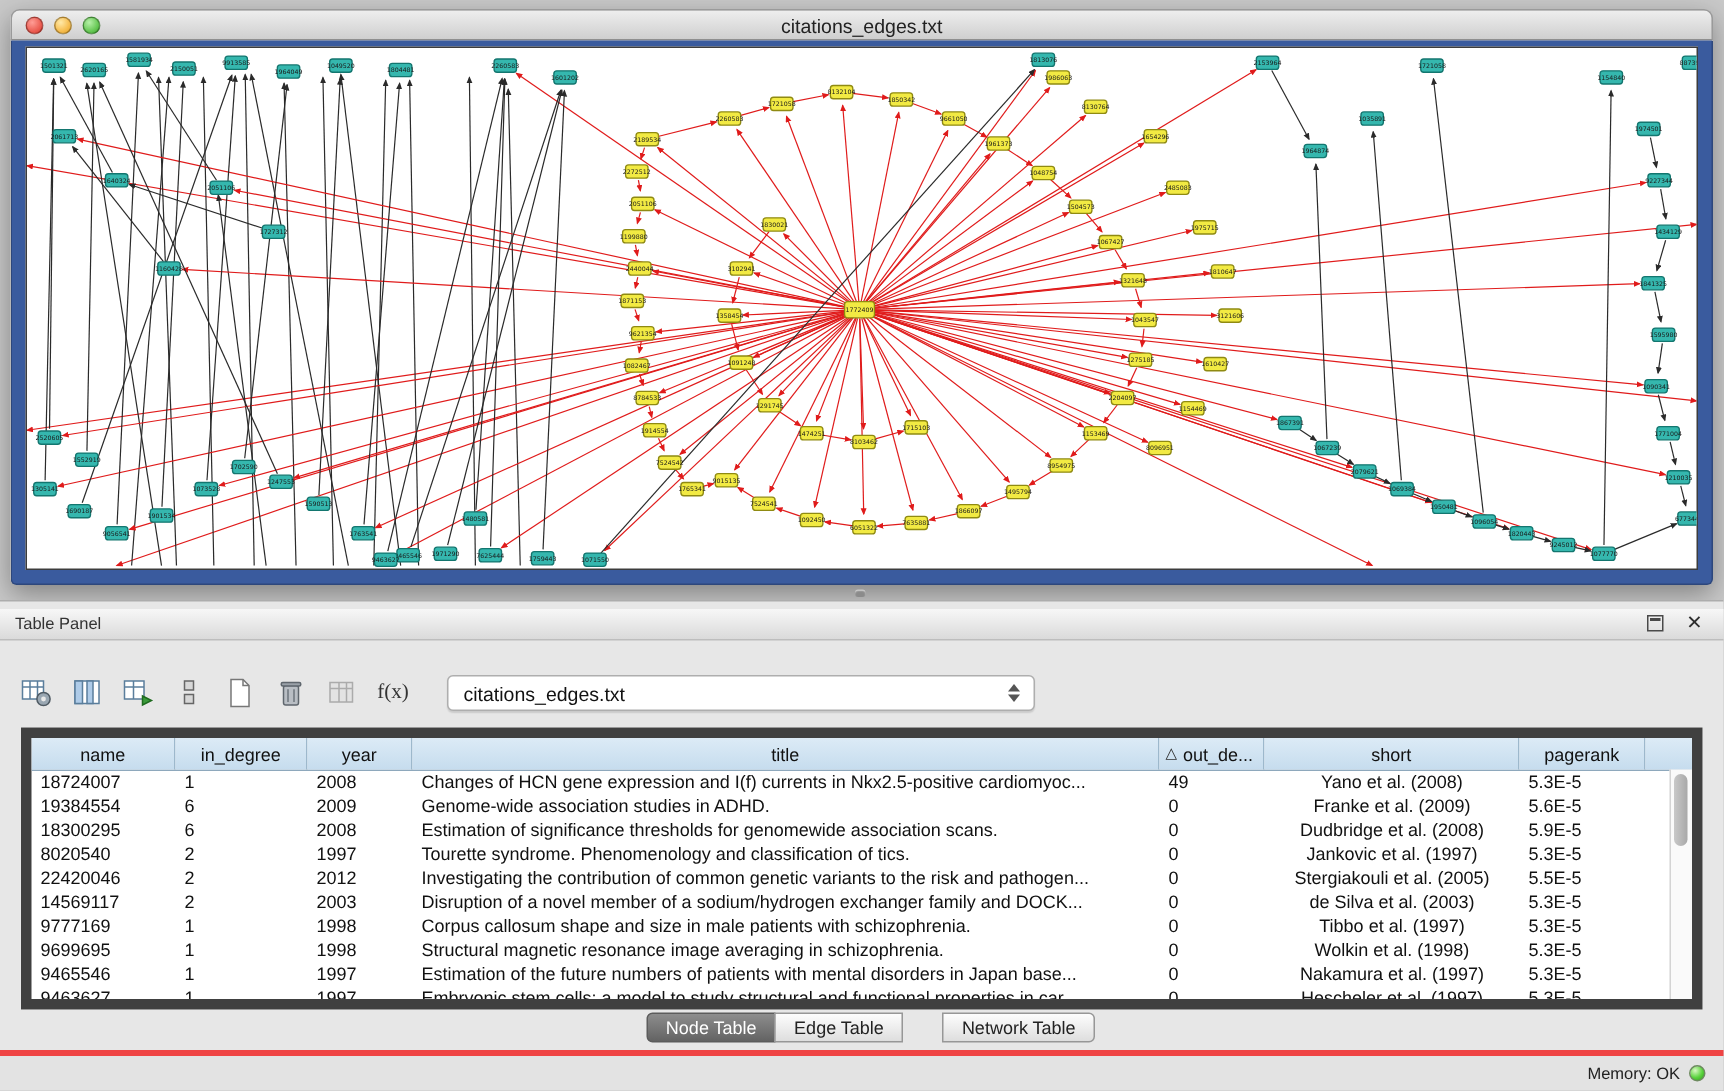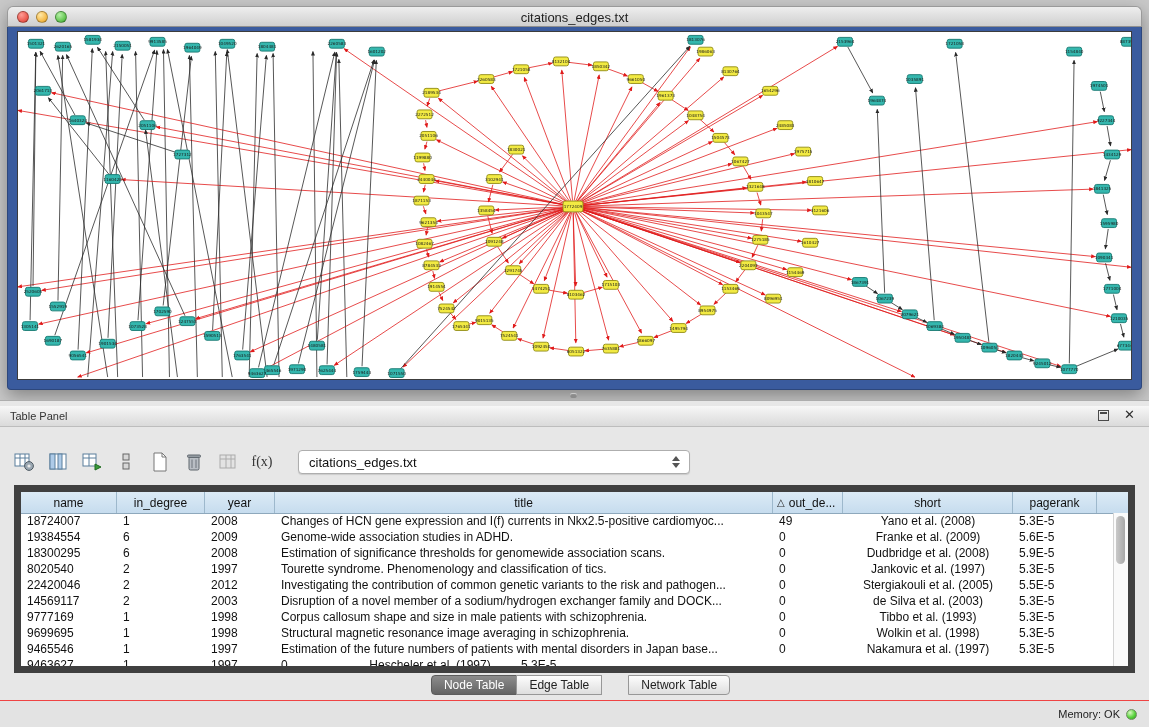--- a/index.html
+++ b/index.html
@@ -74,21 +74,21 @@
     background:linear-gradient(90deg,#c9c9c9,#a8a8a8);}
   
   .tabbar{position:absolute;left:0;right:0;top:274px;display:flex;justify-content:center;}
   .tab{height:20px;line-height:18px;font-size:12px;padding:0 12px;border:1px solid #979797;
     background:linear-gradient(#fdfdfd,#dedede);color:#222;margin-left:-1px;box-sizing:border-box;}
   .tab.first{border-radius:4px 0 0 4px;margin-left:12px;}
   .tab.last{border-radius:0 4px 4px 0;margin-left:26px;}
   .tab.selected{background:linear-gradient(#8d8d8d,#636363);color:#fff;border-color:#5c5c5c;}
   
   .statusbar{position:absolute;left:0;top:700px;width:1149px;height:27px;background:#e3e3e3;
-    border-top:1px solid #ef4444;display:flex;align-items:center;justify-content:flex-end;
+    border-top:4px solid #ef4444;display:flex;align-items:center;justify-content:flex-end;
     gap:6px;padding-right:12px;box-sizing:border-box;font-size:11px;color:#222;}
   .mem-dot{width:11px;height:11px;border-radius:50%;border:1px solid #6d8a5f;box-sizing:border-box;
     background:radial-gradient(circle at 35% 30%,#d8f8c2,#5ad33e 55%,#2e9e1a);}
 </style>
 </head>
 <body>
 
 <div class="net-window">
   <div class="titlebar">
     <div class="lights">
@@ -662,21 +662,21 @@
           <div class="tcell c4">0</div>
           <div class="tcell c5">de Silva et al. (2003)</div>
           <div class="tcell c6">5.3E-5</div>
         </div>
         <div class="trow">
           <div class="tcell c0">9777169</div>
           <div class="tcell c1">1</div>
           <div class="tcell c2">1998</div>
           <div class="tcell c3">Corpus callosum shape and size in male patients with schizophrenia.</div>
           <div class="tcell c4">0</div>
-          <div class="tcell c5">Tibbo et al. (1993)</div>
+          <div class="tcell c5">Tibbo et al. (1997)</div>
           <div class="tcell c6">5.3E-5</div>
         </div>
         <div class="trow">
           <div class="tcell c0">9699695</div>
           <div class="tcell c1">1</div>
           <div class="tcell c2">1998</div>
           <div class="tcell c3">Structural magnetic resonance image averaging in schizophrenia.</div>
           <div class="tcell c4">0</div>
           <div class="tcell c5">Wolkin et al. (1998)</div>
           <div class="tcell c6">5.3E-5</div>
@@ -687,20 +687,21 @@
           <div class="tcell c2">1997</div>
           <div class="tcell c3">Estimation of the future numbers of patients with mental disorders in Japan base...</div>
           <div class="tcell c4">0</div>
           <div class="tcell c5">Nakamura et al. (1997)</div>
           <div class="tcell c6">5.3E-5</div>
         </div>
         <div class="trow">
           <div class="tcell c0">9463627</div>
           <div class="tcell c1">1</div>
           <div class="tcell c2">1997</div>
+          <div class="tcell c3">Embryonic stem cells: a model to study structural and functional properties in car...</div>
           <div class="tcell c4">0</div>
           <div class="tcell c5">Hescheler et al. (1997)</div>
           <div class="tcell c6">5.3E-5</div>
         </div>
       </div>
     <div class="vscroll">
       <div class="thumb"></div>
     </div>
   </div>
 

